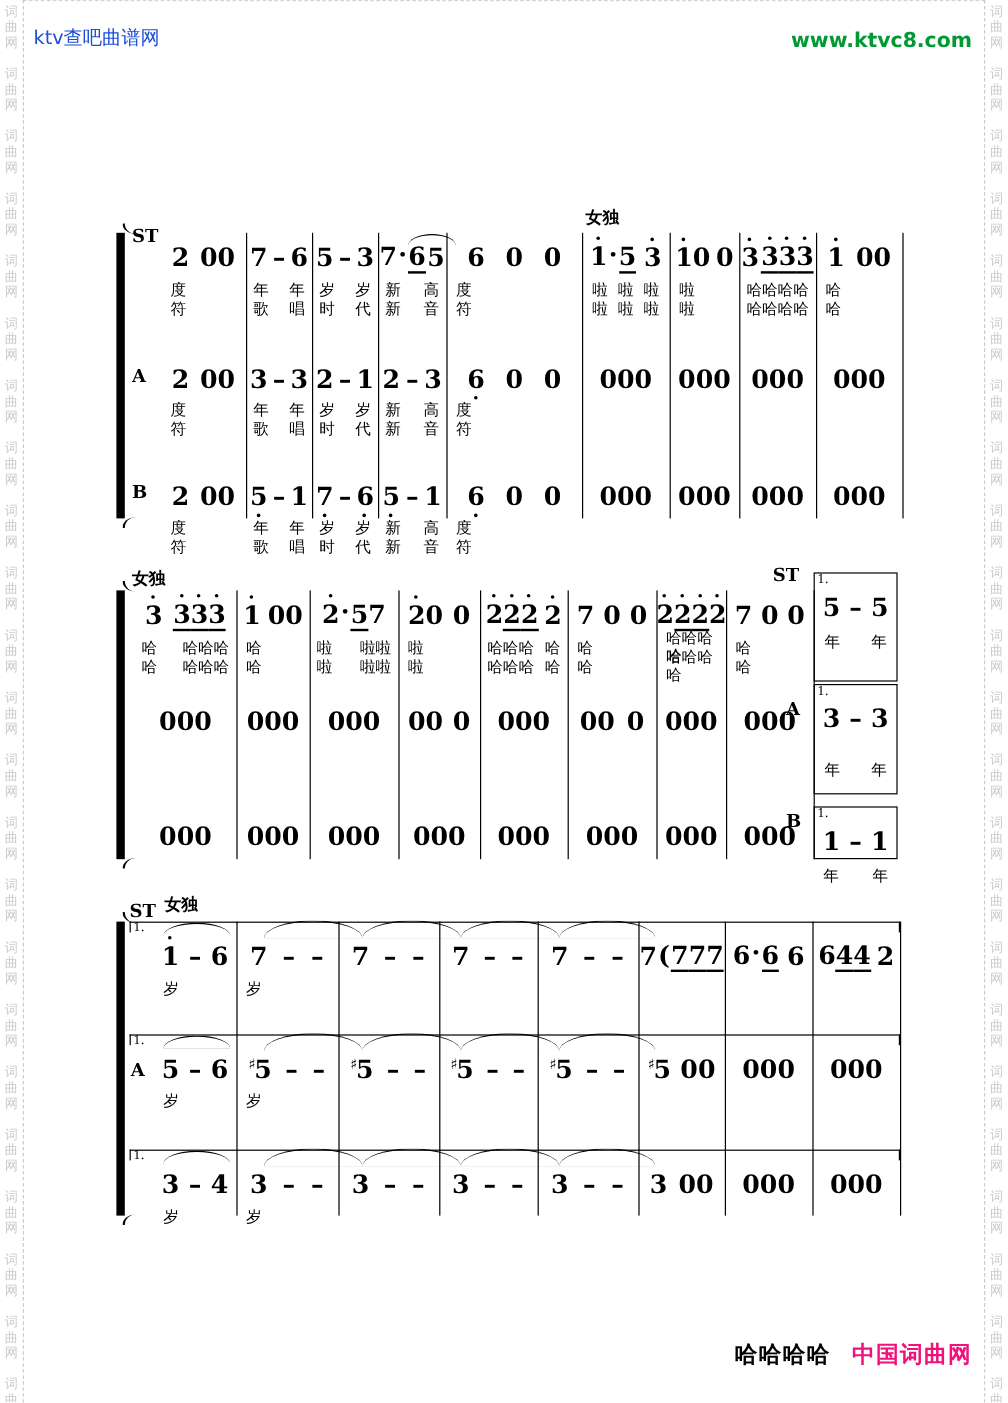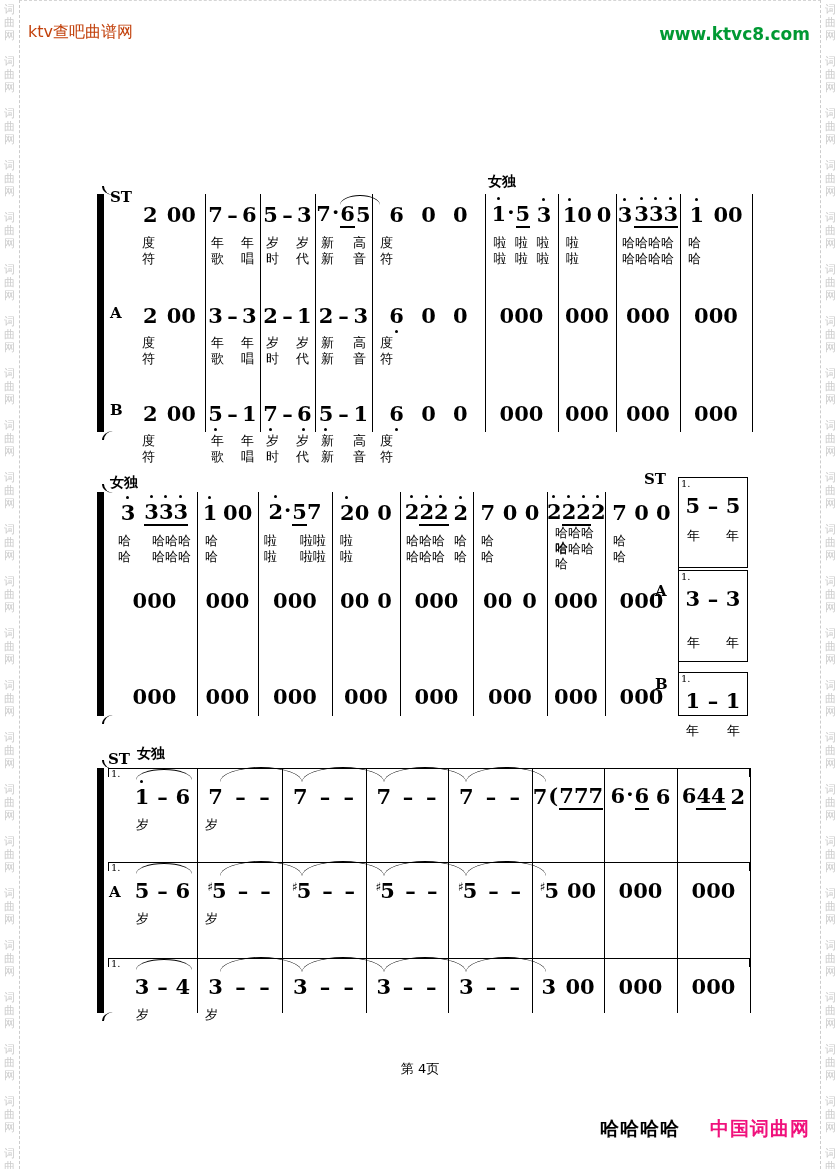--- a/index.html
+++ b/index.html
@@ -10,21 +10,21 @@
   .side{position:absolute;top:0;bottom:0;width:19px;display:flex;flex-direction:column;
         color:#cccccc;font-size:11px;overflow:hidden;}
   .side.left{left:0;border-right:1px dashed #cccccc;}
   .side.right{right:0;border-left:1px dashed #cccccc;}
   .bgroup{flex:none;height:52px;text-align:center;line-height:13px;padding-top:3px;box-sizing:border-box;}
   
   .site-name{position:absolute;left:28px;top:22px;font-size:16px;}
   .site-url{position:absolute;right:30px;top:24px;font-size:17px;font-weight:bold;}
   .pagenum{position:absolute;top:1060px;left:0;right:0;text-align:center;font-size:13px;}
   .source{position:absolute;top:1116px;right:30px;font-size:19px;font-weight:bold;letter-spacing:1px;}
-  .source .pink{margin-left:30px;}
+  .source .pink{margin-left:18px;}
   
   .sys{position:absolute;left:95px;width:660px;}
   .grid{position:absolute;top:0;}
   .row{display:flex;}
   .cell{flex:none;box-sizing:border-box;display:flex;align-items:center;overflow:visible;}
   .notes-row{font-family:"DejaVu Serif",serif;font-weight:bold;font-size:21px;}
   .notes-row .cell{justify-content:space-evenly;}
   .lyr-row{font-size:13px;line-height:15px;}
   .cell.j1{justify-content:flex-start;padding-left:8px;}
   .cell.j2{justify-content:space-between;padding-left:6px;padding-right:6px;}
@@ -291,21 +291,21 @@
         <div>词</div>
         <div>曲</div>
         <div>网</div>
       </div>
       <div class="bgroup">
         <div>词</div>
         <div>曲</div>
       </div>
     </div>
 
-  <div class="site-name" style="color: #c2410c;">ktv查吧曲谱网</div>
+  <div class="site-name" style="color: #1d4ed8;">ktv查吧曲谱网</div>
   <div class="site-url" style="color: rgb(0, 153, 51);">www.ktvc8.com</div>
 
   <div class="sys" style="top: 168px; height: 300px;">
       <div class="brace" style="top: 26px; height: 238px;"></div>
       <span class="vlabel" style="left: 15px; top: 20px;">ST</span>
       <span class="vlabel" style="left: 15px; top: 136px;">A</span>
       <span class="vlabel" style="left: 15px; top: 233px;">B</span>
       <span class="solo" style="left: 393px; top: 5px;">女独</span>
       <div class="grid" style="left: 13px; width: 644px;">
         <div style="height: 26px;"></div>
@@ -1404,17 +1404,16 @@
         <div class="arc" style="left: 276px; top: 116px; width: 82px; height: 14px;"></div>
         <div class="arc" style="left: 358px; top: 116px; width: 80px; height: 14px;"></div>
         <div class="arc" style="left: 28px; top: 214px; width: 56px; height: 10px;"></div>
         <div class="arc" style="left: 112px; top: 212px; width: 82px; height: 14px;"></div>
         <div class="arc" style="left: 194px; top: 212px; width: 82px; height: 14px;"></div>
         <div class="arc" style="left: 276px; top: 212px; width: 82px; height: 14px;"></div>
         <div class="arc" style="left: 358px; top: 212px; width: 80px; height: 14px;"></div>
       </div>
     </div>
 
-  <div class="pagenum">第 4页</div>
   <div class="source">
     <span>哈哈哈哈</span><span class="pink" style="color: rgb(240, 17, 124);">中国词曲网</span>
   </div>
 </div>
 
 </body></html>

